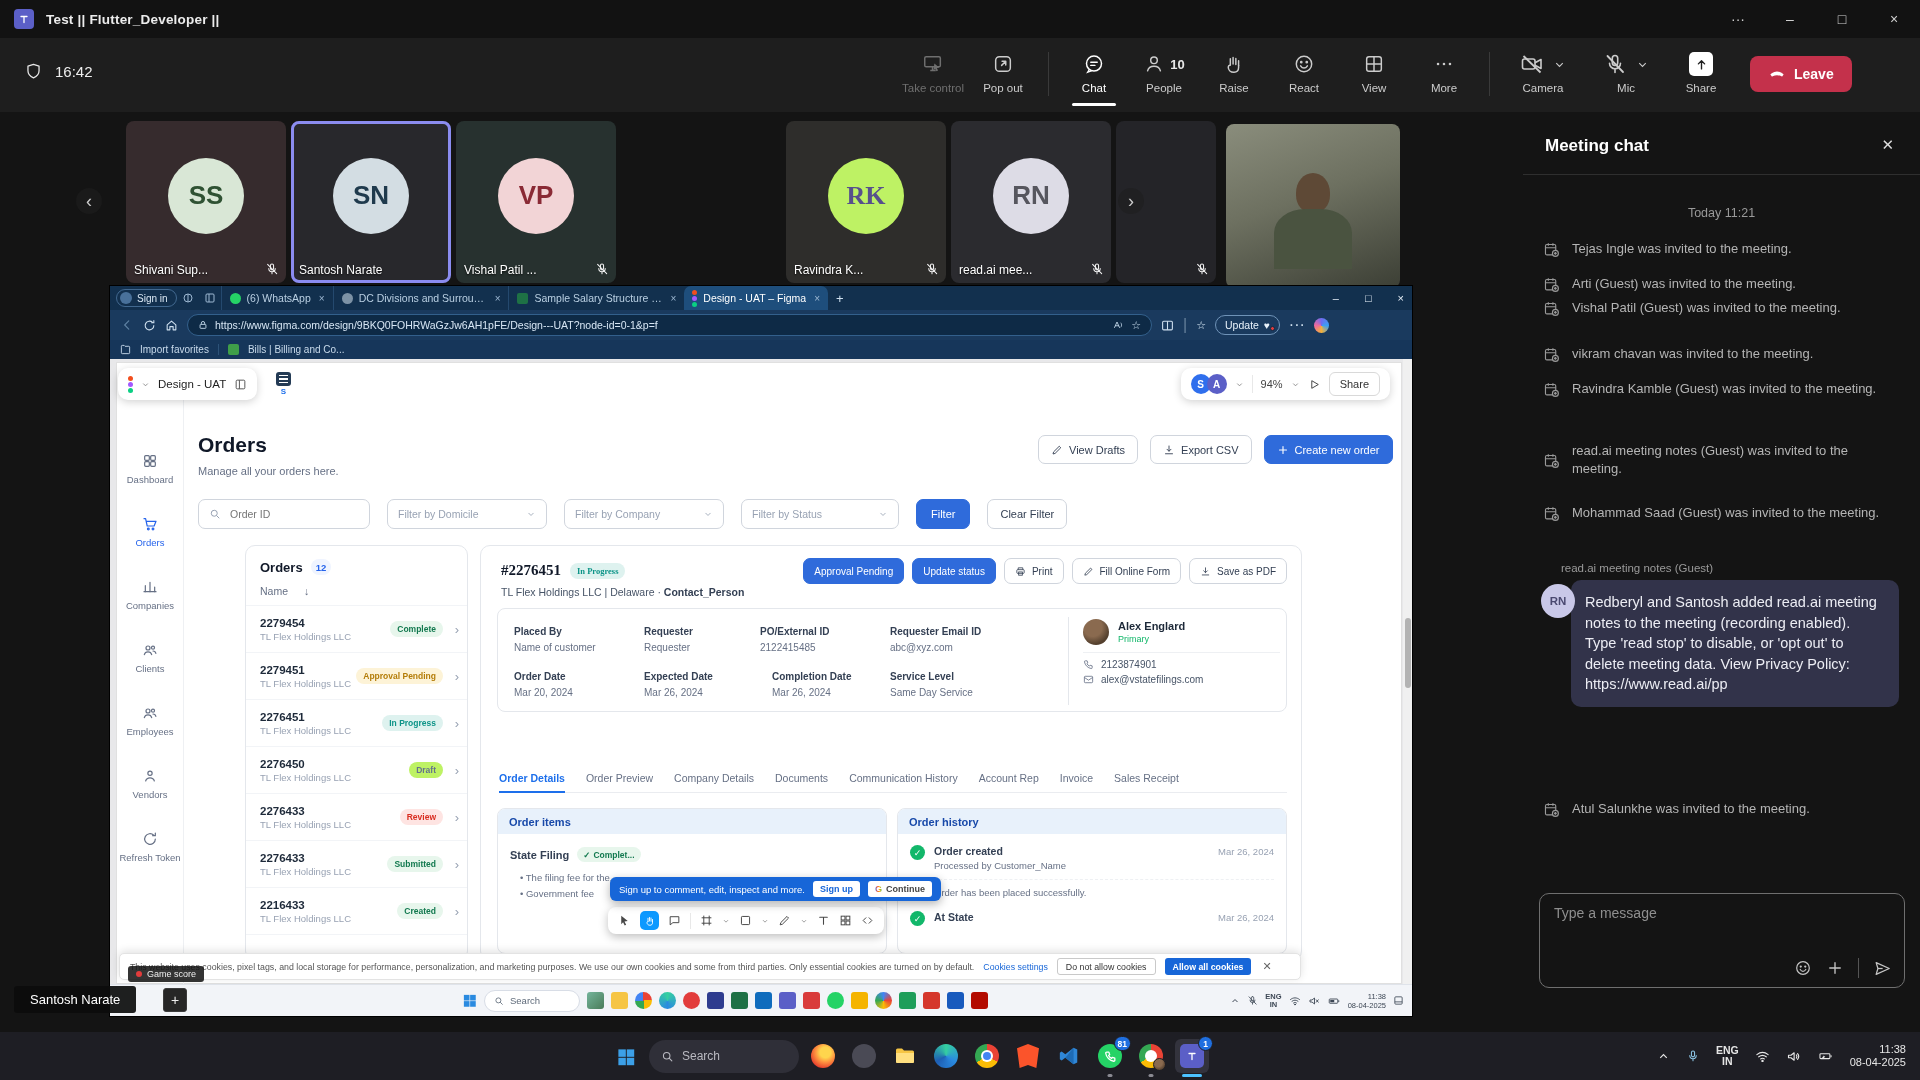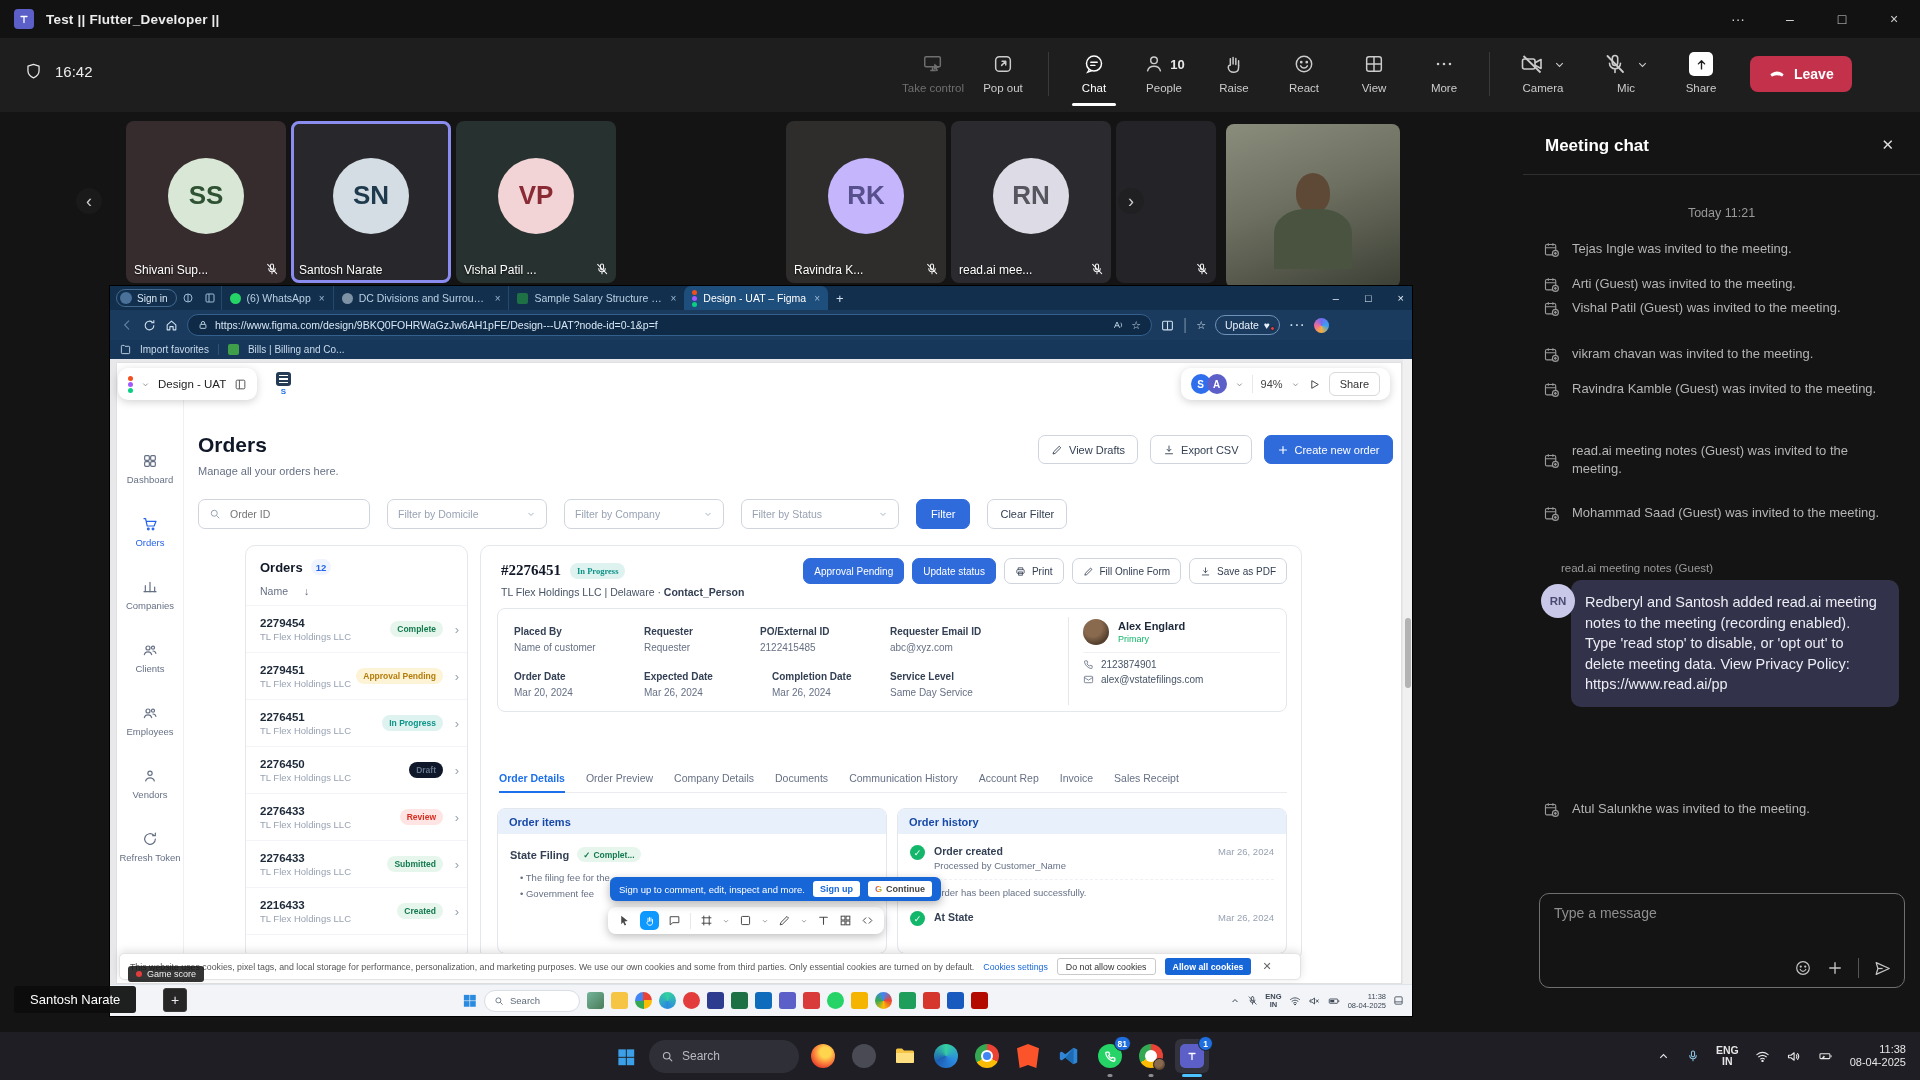--- a/index.html
+++ b/index.html
@@ -114,21 +114,21 @@
   #lcount{height:16px;min-width:20px;border-radius:8px;background:#eff4ff;color:#2563eb;font-size:9.5px;font-weight:bold;display:flex;align-items:center;justify-content:center;padding:0 5px;}
   #namecol{display:flex;align-items:center;gap:16px;padding:4px 14px 8px;font-size:10.5px;color:#667085;border-bottom:1px solid #f2f4f7;}
   .orow{height:47px;display:flex;align-items:center;padding:0 8px 0 14px;border-bottom:1px solid #f2f4f7;position:relative;}
   .orow .oid{font-size:11.5px;font-weight:bold;color:#1d2939;}
   .orow .oco{font-size:9.5px;color:#98a2b3;margin-top:2px;}
   .orow .chev{position:absolute;right:8px;color:#98a2b3;font-size:13px;}
   .pill{position:absolute;right:24px;top:50%;transform:translateY(-50%);height:16px;border-radius:8px;padding:0 7px;font-size:8.5px;font-weight:bold;display:flex;align-items:center;white-space:nowrap;}
   .st-green{background:#e7f6ec;color:#12794f;}
   .st-amber{background:#fdf3d7;color:#b47d09;}
   .st-teal{background:#def2ef;color:#0d9488;}
-  .st-gray{background:#0f172a;color:#64748b;}
+  .st-gray{background:#bef264;color:#64748b;}
   .st-red{background:#fee4e2;color:#d92d20;}
   
   #detail{position:absolute;left:370px;top:186px;width:822px;height:416px;border:1px solid #e4e7ec;border-radius:10px;background:#fff;z-index:4;}
   #dno{position:absolute;left:20px;top:16px;font-size:15px;font-weight:bold;color:#101828;display:flex;align-items:center;gap:9px;font-family:Liberation Serif, serif;}
   #dno .pill2{height:16px;border-radius:8px;padding:0 7px;font-size:8.5px;font-weight:bold;display:flex;align-items:center;}
   #dsub{position:absolute;left:20px;top:40px;font-size:10.5px;color:#475467;}
   #dsub b{color:#344054;}
   #dbtns{position:absolute;right:14px;top:12px;display:flex;gap:8px;}
   #dbtns .btn{height:26px;padding:0 10px;font-size:10px;}
   #fieldbox{position:absolute;left:16px;top:62px;width:790px;height:104px;border:1px solid #e4e7ec;border-radius:8px;}
@@ -431,21 +431,21 @@
         <svg width="14" height="14" viewBox="0 0 24 24" fill="none" stroke="#fff" stroke-width="1.8" stroke-linecap="round">
           <rect x="9.3" y="3.5" width="5.4" height="10" rx="2.7"></rect>
           <path d="M6.5 11.2a5.5 5.5 0 0 0 11 0M12 16.8v3.2"></path>
           <path d="M4.5 4l15.5 16"></path>
         </svg>
       </span>
   </div>
 
 
   <div class="tile" style="left:786px;background:#2e2d2b;">
-    <div class="av" style="background:#c4b5fd;color:#57508c;">RK</div>
+    <div class="av" style="background:#bef264;color:#57508c;font-family:Liberation Serif, serif;">RK</div>
     <div class="nm">Ravindra K...</div>
     <span class="micoff ic">
         <svg width="14" height="14" viewBox="0 0 24 24" fill="none" stroke="#fff" stroke-width="1.8" stroke-linecap="round">
           <rect x="9.3" y="3.5" width="5.4" height="10" rx="2.7"></rect>
           <path d="M6.5 11.2a5.5 5.5 0 0 0 11 0M12 16.8v3.2"></path>
           <path d="M4.5 4l15.5 16"></path>
         </svg>
       </span>
   </div>
 

